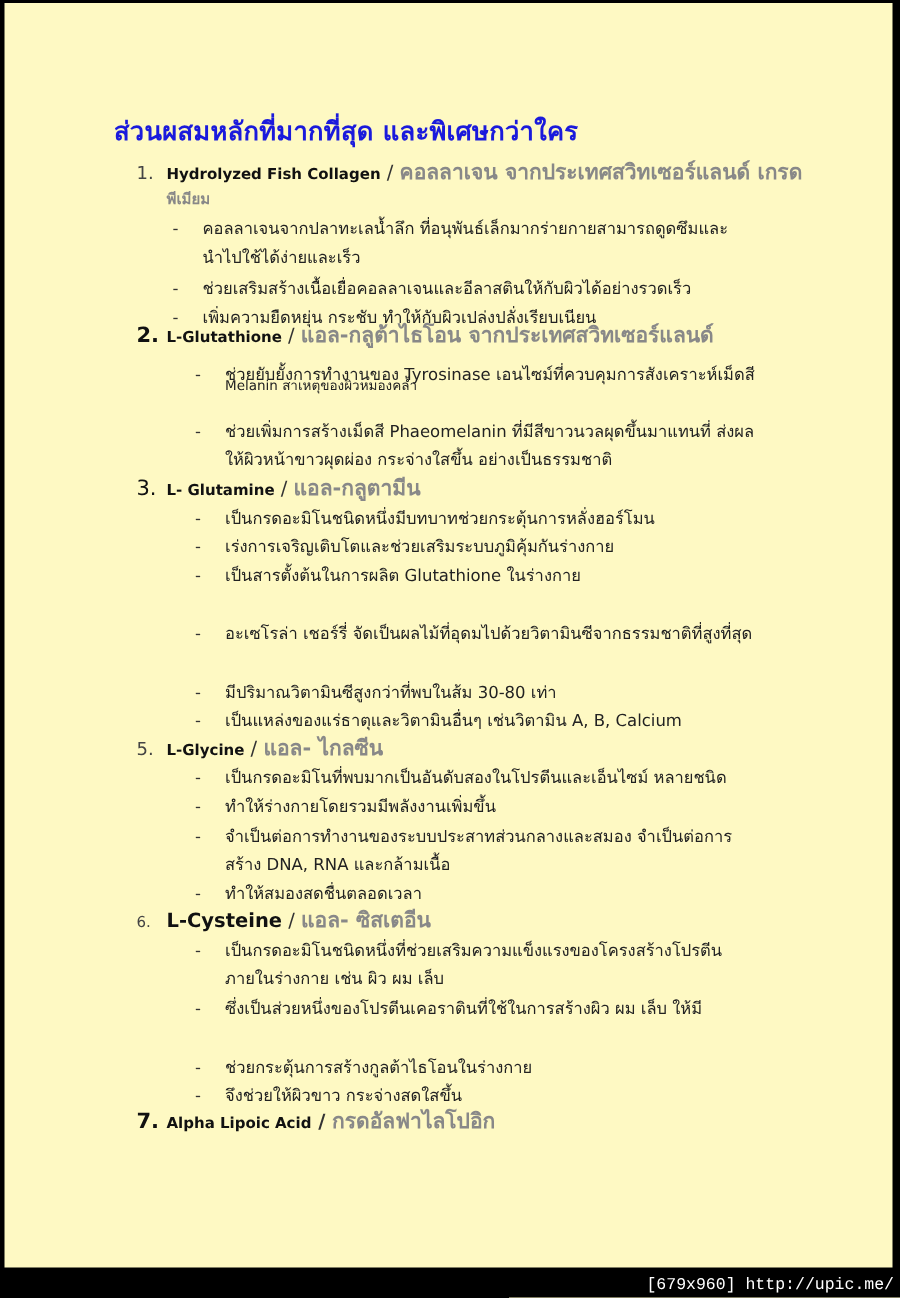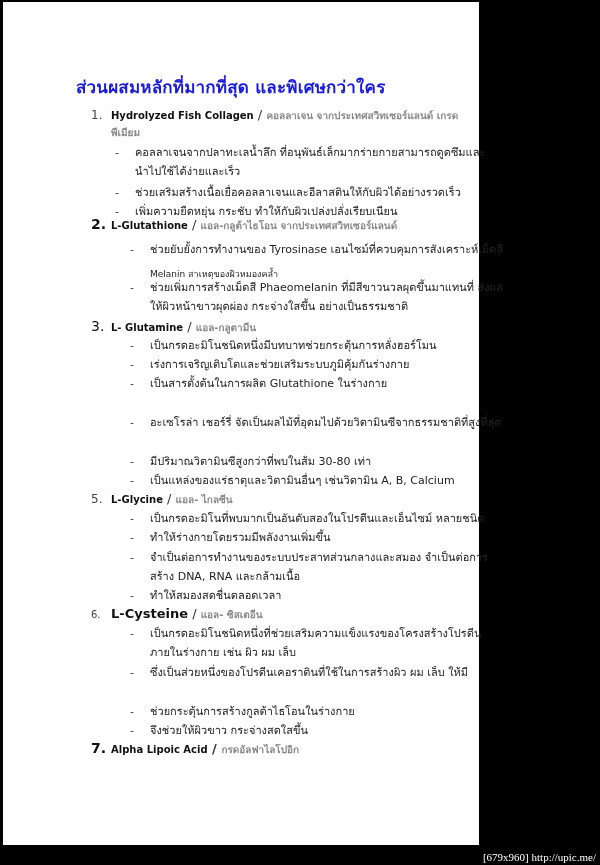--- a/index.html
+++ b/index.html
@@ -2,49 +2,49 @@
 <html><head>
 <meta charset="utf-8">
 <style>
   html, body { margin: 0; padding: 0; }
   body {
     width: 600px; height: 865px; position: relative; overflow: hidden;
     background: #000;
     font-family: "DejaVu Sans", sans-serif;
   }
   .page {
-    position: absolute; left: 3px; top: 2px; width: 476px; height: 843px;
-    background: #ffffff;
+    position: absolute; left: 3px; top: 2px; width: 592px; height: 843px;
+    background: #fef9c3;
   }
   .title {
     position: absolute; left: 73px; top: 71px;
     font-size: 17px; font-weight: bold; color: #1a1adc;
     letter-spacing: 0.2px; white-space: nowrap;
   }
   .item-head {
     position: absolute; left: 88px; width: 460px;
     font-size: 13px; line-height: 20px; color: #111;
   }
   .item-head .num { color: #444; font-size: 12px; display: inline-block; width: 20px; }
   .item-head .num.big { color: #111; font-size: 14px; font-weight: bold; }
   .item-head .name { font-weight: bold; font-size: 10px; color: #111; }
   .item-head .sep { color: #333; }
-  .item-head .thai { color: #888; font-size: 10px; font-weight: bold; }
+  .item-head .thai { color: #888; font-size: 14px; font-weight: bold; }
   .item-head .cont { display: block; padding-left: 20px; color: #888; font-size: 10px; font-weight: bold; line-height: 14px; }
   .bullet {
     position: absolute; left: 112px; width: 420px;
     font-size: 11px; line-height: 19px; color: #222;
   }
   .bullet .dash { position: absolute; left: 0; top: 0; color: #333; }
   .bullet .txt { display: block; padding-left: 20px; }
   .bullet.lv2 { left: 127px; }
   .bullet.lv2 .txt { padding-left: 20px; }
   .footer {
     position: absolute; right: 4px; bottom: 2px;
-    font-family: Liberation Serif, serif; font-size: 11px; color: #fff;
+    font-family: Liberation Mono, monospace; font-size: 11px; color: #fff;
   }
 </style>
 </head>
 <body>
 
 <div class="page">
   <div class="title">ส่วนผสมหลักที่มากที่สุด และพิเศษกว่าใคร</div>
 
   <div class="item-head" style="top:103px">
     <span class="num">1.</span><span class="name">Hydrolyzed Fish Collagen</span><span class="sep"> / </span><span class="thai">คอลลาเจน จากประเทศสวิทเซอร์แลนด์ เกรด</span>
@@ -66,21 +66,21 @@
       <span class="txt">เพิ่มความยืดหยุ่น กระชับ ทำให้กับผิวเปล่งปลั่งเรียบเนียน</span>
     </div>
 
   <div class="item-head" style="top:212px">
     <span class="num big">2.</span><span class="name">L-Glutathione</span><span class="sep"> / </span><span class="thai">แอล-กลูต้าไธโอน จากประเทศสวิทเซอร์แลนด์</span>
   </div>
   <div class="bullet lv2" style="top:238px">
       <span class="dash">-</span>
       <span class="txt">ช่วยยับยั้งการทำงานของ Tyrosinase เอนไซม์ที่ควบคุมการสังเคราะห์เม็ดสี</span>
     </div>
-  <div class="bullet lv2" style="top:263px">
+  <div class="bullet lv2" style="top:247px">
       <span class="txt" style="font-size:9px">Melanin สาเหตุของผิวหมองคล้ำ</span>
     </div>
   <div class="bullet lv2" style="top:276px">
       <span class="dash">-</span>
       <span class="txt">ช่วยเพิ่มการสร้างเม็ดสี Phaeomelanin ที่มีสีขาวนวลผุดขึ้นมาแทนที่ ส่งผล</span>
     </div>
   <div class="bullet lv2" style="top:295px">
       <span class="txt">ให้ผิวหน้าขาวผุดผ่อง กระจ่างใสขึ้น อย่างเป็นธรรมชาติ</span>
     </div>
 

